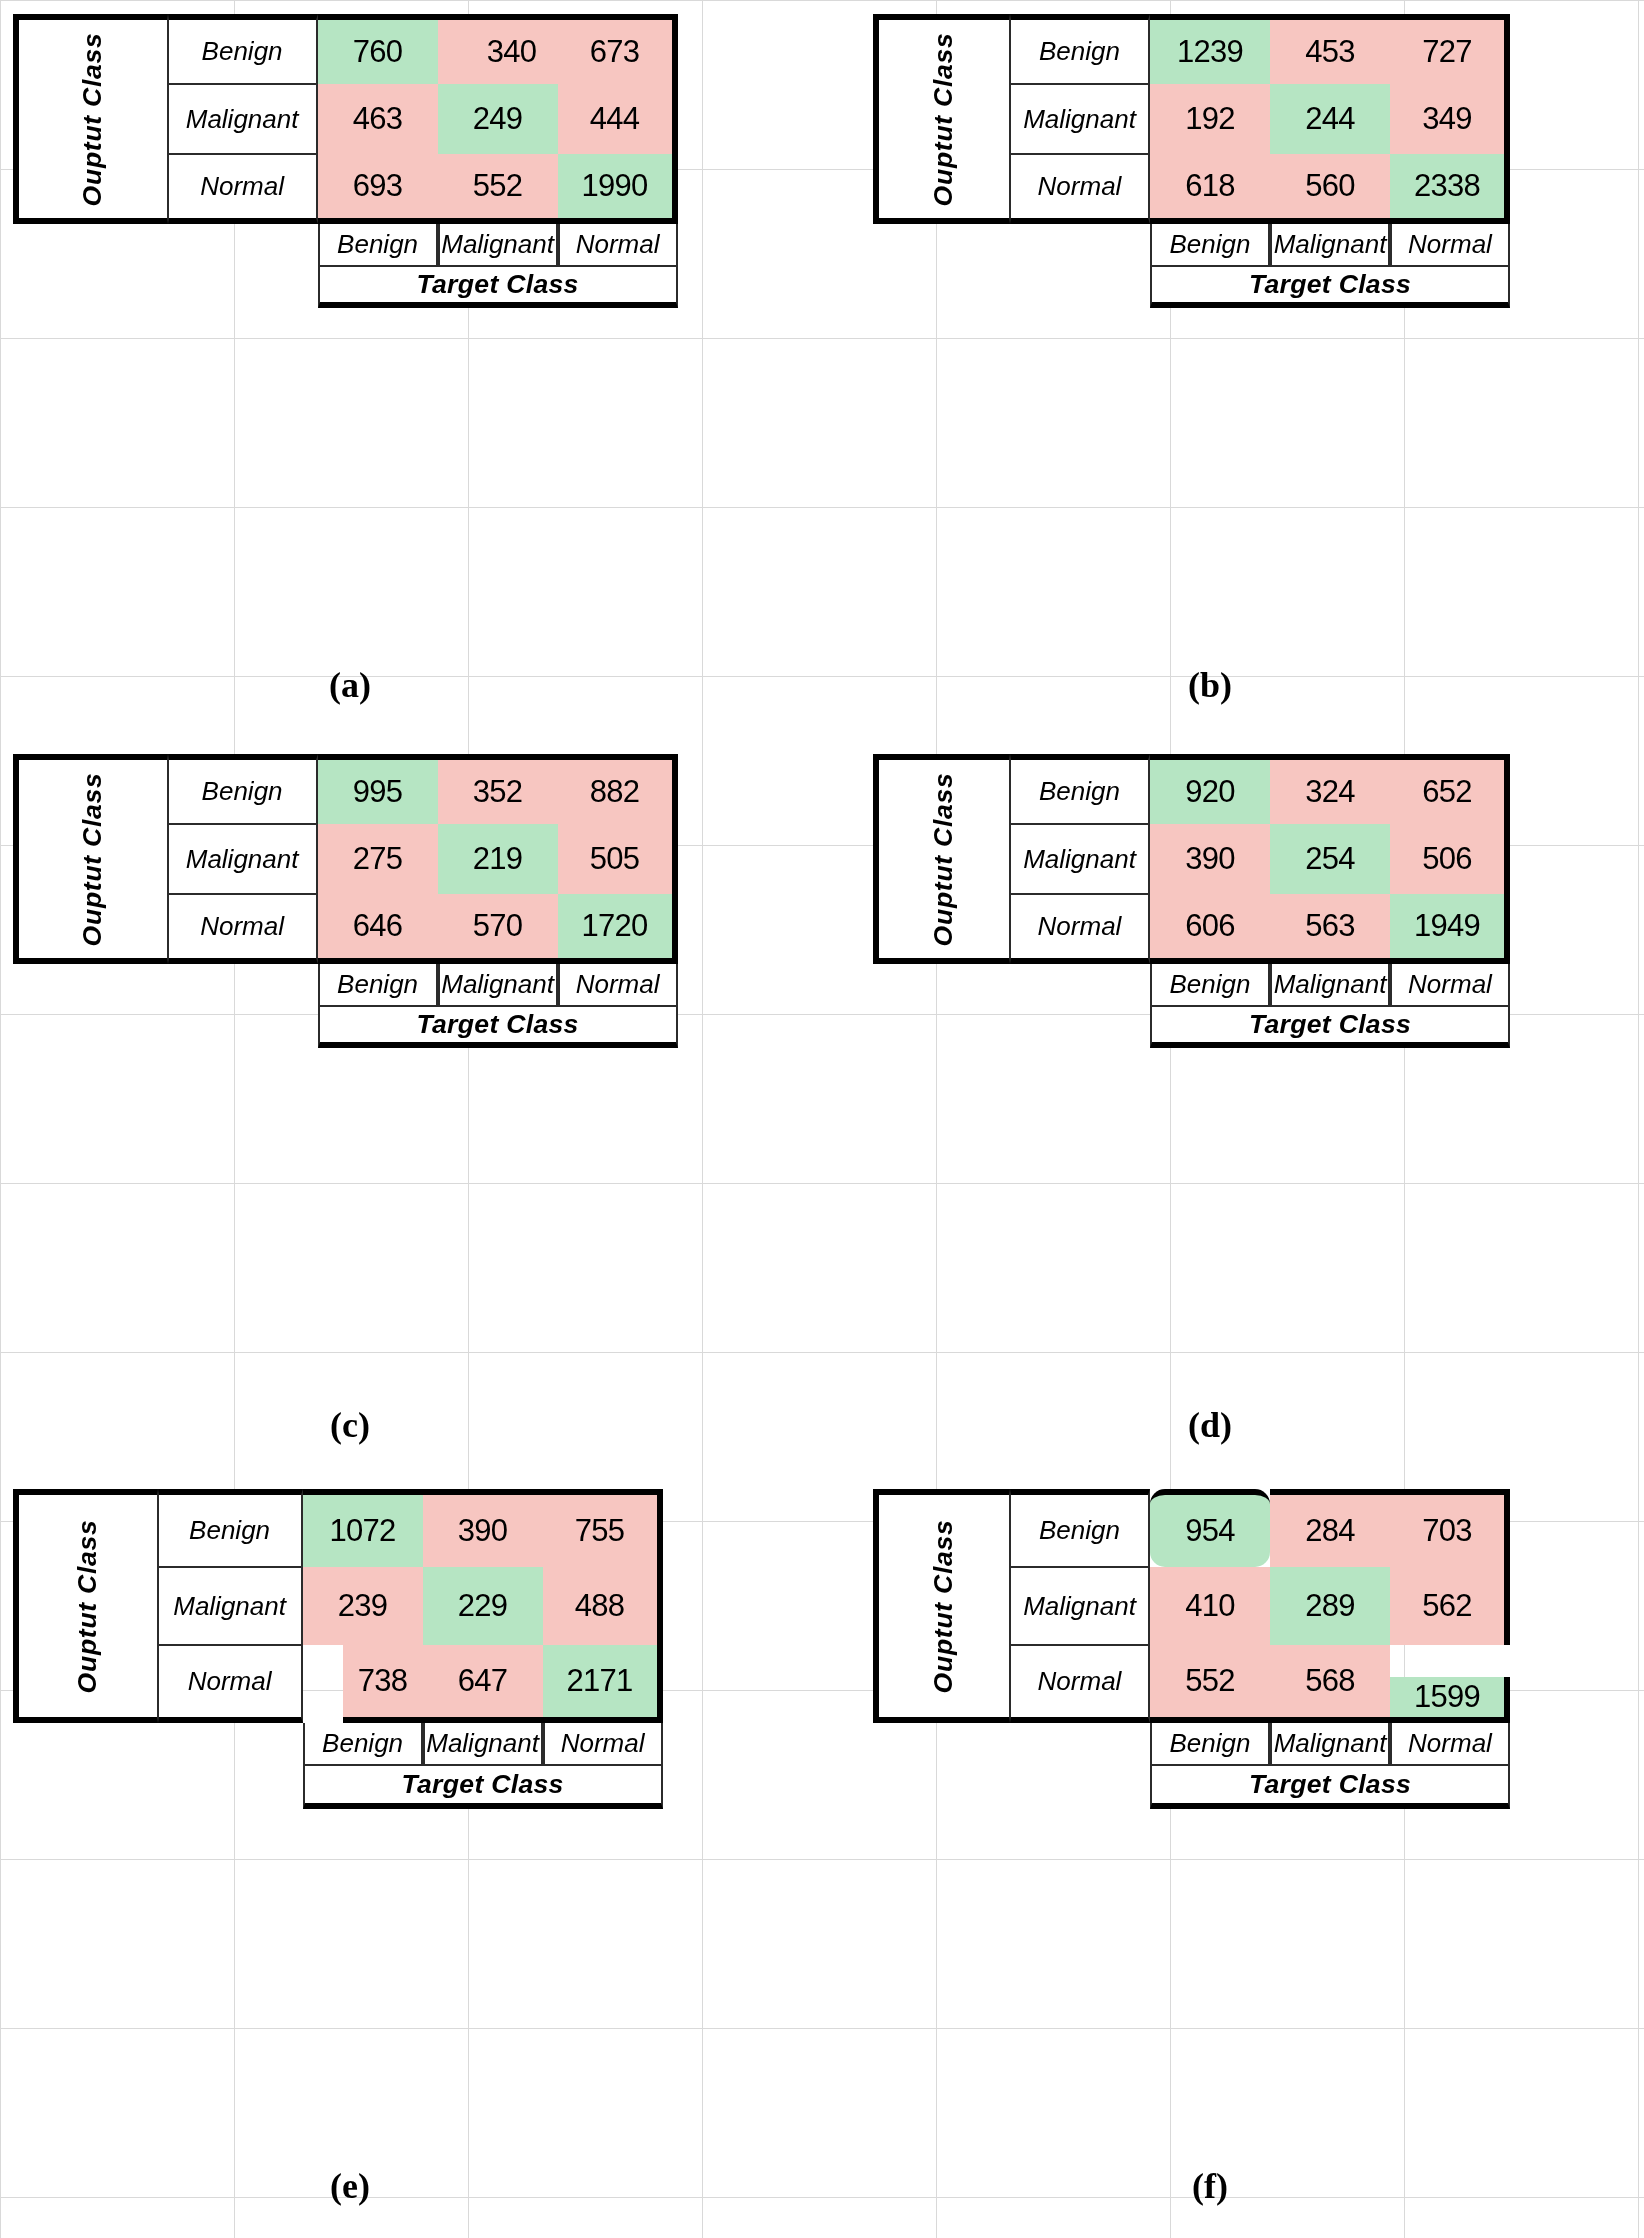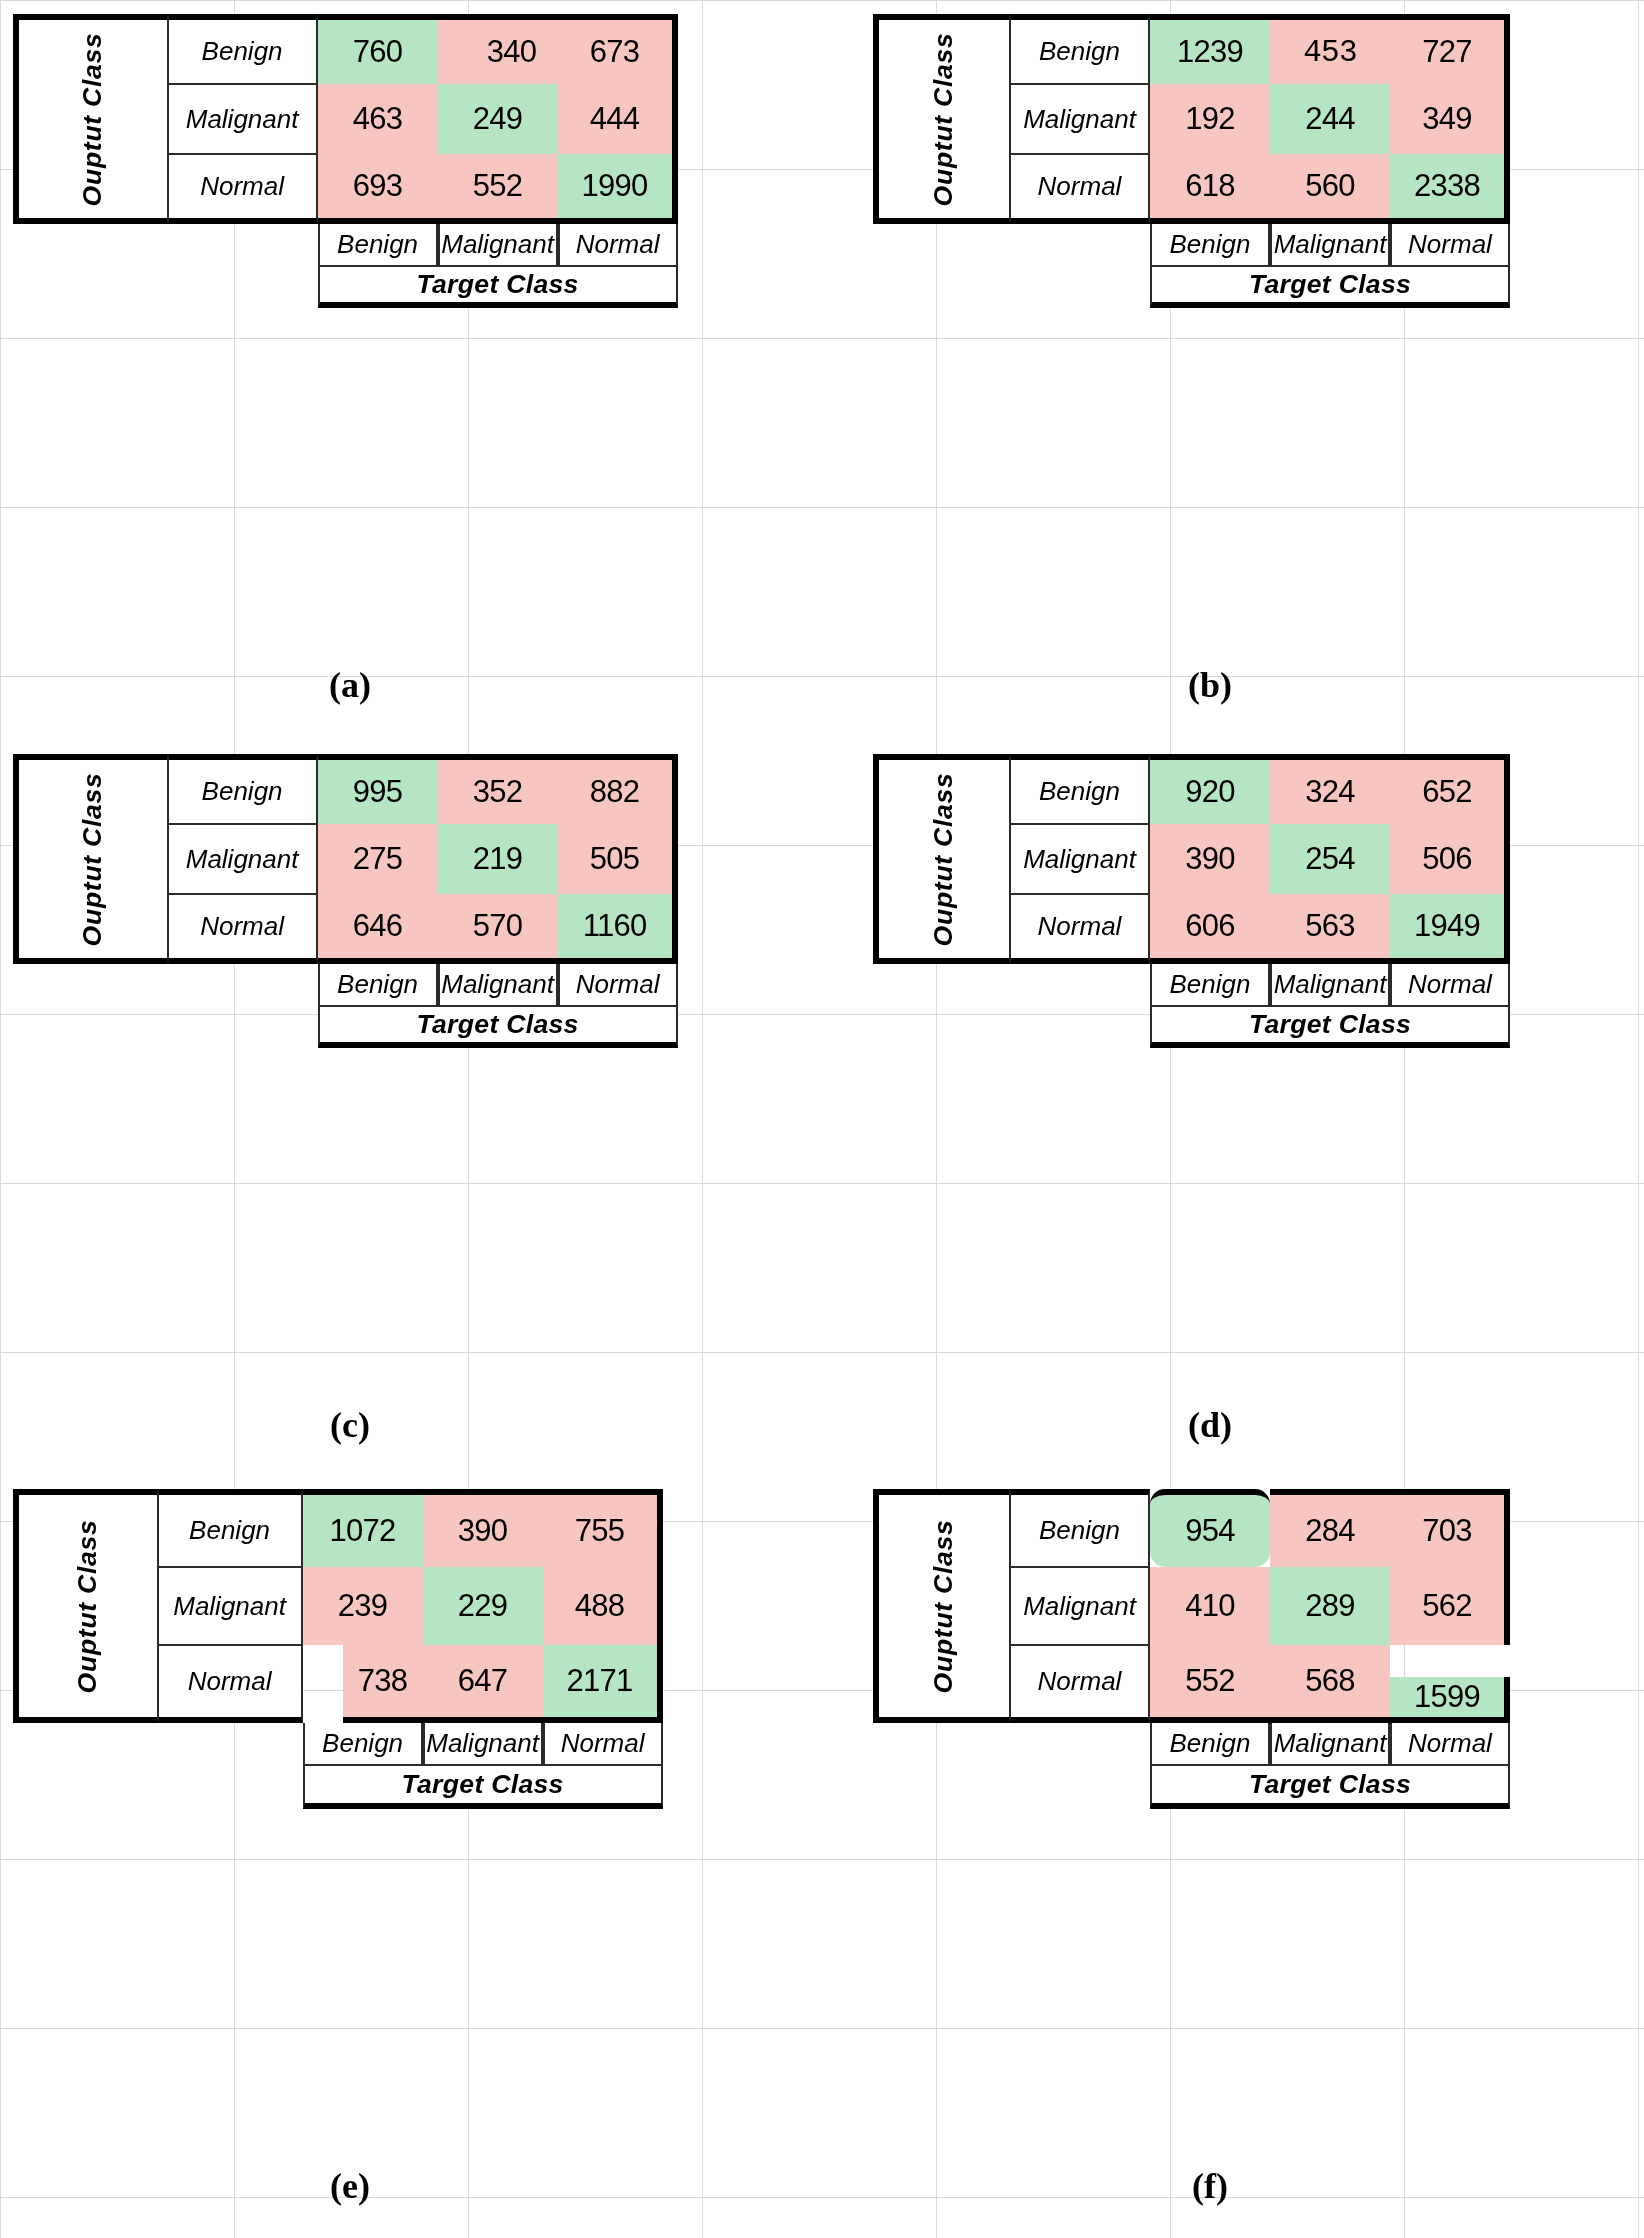--- a/index.html
+++ b/index.html
@@ -147,21 +147,21 @@
       </div>
     </div>
     <div class="caption" style="left: 280px; top: 664px;">(a)</div>
     <div class="panel" style="left: 873px; top: 14px;">
       <div class="cm" style="--c0: 137px; --c1: 140px; --c2: 120px; --r: 70px; --hr: 43px; --tr: 41px;">
         <div class="cell axis-y">
           <span>Ouptut Class</span>
         </div>
         <div class="cell rowlab first" style="grid-area: 1 / 2;">Benign</div>
         <div class="cell num green r1" style="grid-area: 1 / 3;">1239</div>
-        <div class="cell num pink r1" style="grid-area: 1 / 4; font-family: Liberation Mono, monospace;">453</div>
+        <div class="cell num pink r1" style="grid-area: 1 / 4;">453</div>
         <div class="cell num pink r1 cLast" style="grid-area: 1 / 5;">727</div>
         <div class="cell rowlab" style="grid-area: 2 / 2;">Malignant</div>
         <div class="cell num pink" style="grid-area: 2 / 3;">192</div>
         <div class="cell num green" style="grid-area: 2 / 4;">244</div>
         <div class="cell num pink cLast" style="grid-area: 2 / 5;">349</div>
         <div class="cell rowlab last" style="grid-area: 3 / 2;">Normal</div>
         <div class="cell num pink r3" style="grid-area: 3 / 3;">618</div>
         <div class="cell num pink r3" style="grid-area: 3 / 4;">560</div>
         <div class="cell num green r3 cLast" style="grid-area: 3 / 5;">2338</div>
         <div class="cell blank" style="grid-area: 4 / 1 / span 2 / span 2;"></div>
@@ -181,21 +181,21 @@
         <div class="cell num green r1" style="grid-area: 1 / 3;">995</div>
         <div class="cell num pink r1" style="grid-area: 1 / 4;">352</div>
         <div class="cell num pink r1 cLast" style="grid-area: 1 / 5;">882</div>
         <div class="cell rowlab" style="grid-area: 2 / 2;">Malignant</div>
         <div class="cell num pink" style="grid-area: 2 / 3;">275</div>
         <div class="cell num green" style="grid-area: 2 / 4;">219</div>
         <div class="cell num pink cLast" style="grid-area: 2 / 5;">505</div>
         <div class="cell rowlab last" style="grid-area: 3 / 2;">Normal</div>
         <div class="cell num pink r3" style="grid-area: 3 / 3;">646</div>
         <div class="cell num pink r3" style="grid-area: 3 / 4;">570</div>
-        <div class="cell num green r3 cLast" style="grid-area: 3 / 5;">1160</div>
+        <div class="cell num green r3 cLast" style="grid-area: 3 / 5;">1720</div>
         <div class="cell blank" style="grid-area: 4 / 1 / span 2 / span 2;"></div>
         <div class="cell collab" style="grid-area: 4 / 3;">Benign</div>
         <div class="cell collab" style="grid-area: 4 / 4;">Malignant</div>
         <div class="cell collab" style="grid-area: 4 / 5;">Normal</div>
         <div class="cell axis-x" style="grid-row: 5;">Target Class</div>
       </div>
     </div>
     <div class="caption" style="left: 280px; top: 1404px;">(c)</div>
     <div class="panel" style="left: 873px; top: 754px;">
       <div class="cm" style="--c0: 137px; --c1: 140px; --c2: 120px; --r: 70px; --hr: 43px; --tr: 41px;">

